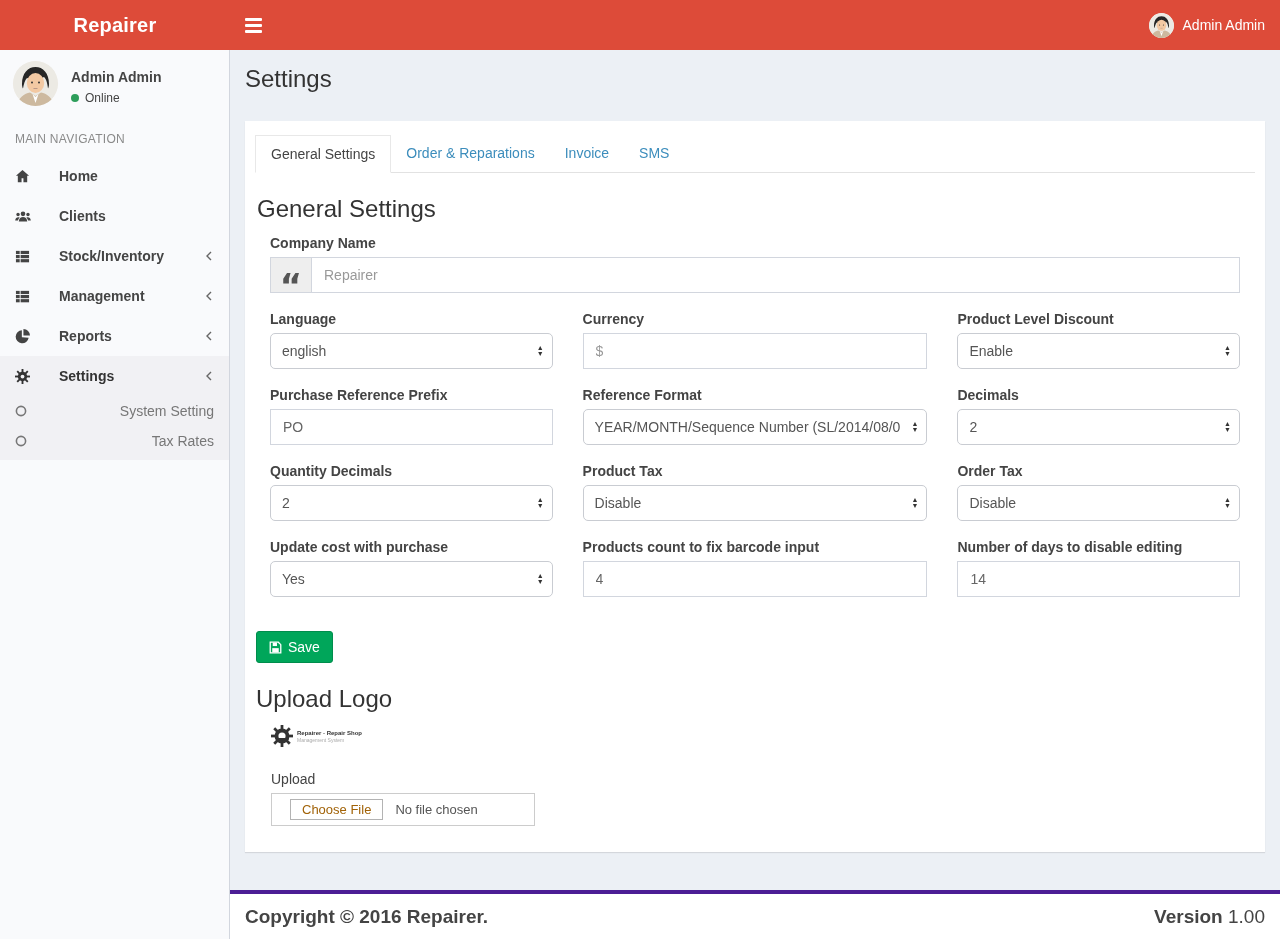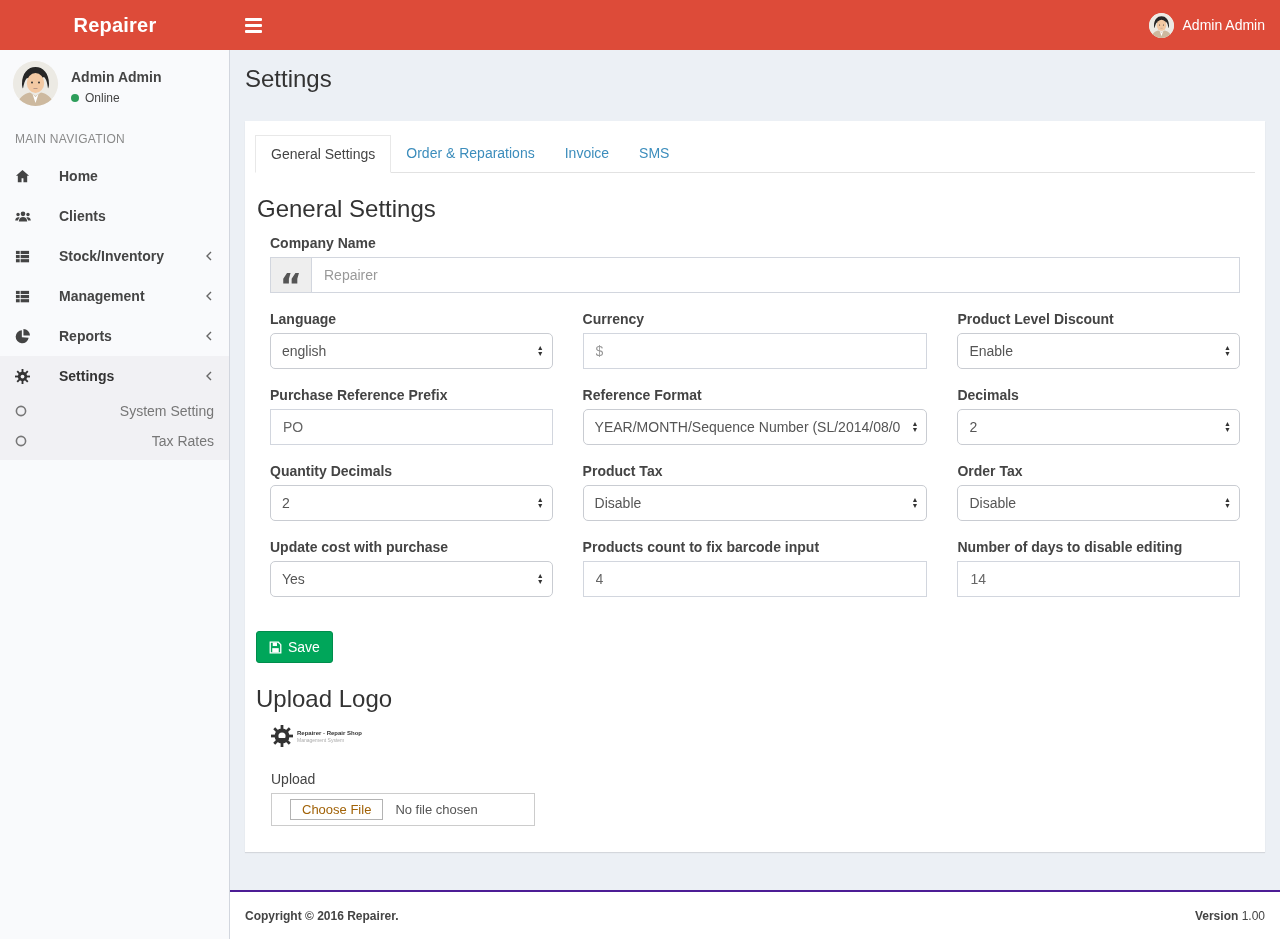--- a/index.html
+++ b/index.html
@@ -89,22 +89,22 @@
   .mini-logo .txt2 { font-size:5px; color:#aaa; line-height:6px; }
   .upload-label { font-size:14px; color:#444; margin:20px 0 6px 16px; font-weight:400; }
   .filebox { margin-left:16px; width:264px; height:33px; border:1px solid #ccc; background:#fff;
              display:flex; align-items:center; padding-left:18px; }
   .choose-btn { border:1px solid #b3b3b3; border-radius:0; background:#fff; color:#a16207;
                 font-size:13px; padding:2px 11px; cursor:pointer;
                 font-family:"Liberation Sans", sans-serif; }
   .nofile { color:#555; font-size:13px; margin-left:12px; }
 
   
-  .footer { height:49px; background:#fff; border-top:2px solid #4c1d95; display:flex;
-            align-items:center; justify-content:space-between; padding:0 15px; font-size:12px; }
+  .footer { height:49px; background:#fff; border-top:4px solid #4c1d95; display:flex;
+            align-items:center; justify-content:space-between; padding:0 15px; font-size:19px; }
   .footer .left { font-weight:700; color:#444; }
   .footer .right b { font-weight:700; color:#444; }
   .footer .right span { color:#444; }
 </style>
 </head>
 <body>
 
 <header class="top-header">
   <div class="brand">Repairer</div>
   <button class="hamburger">

